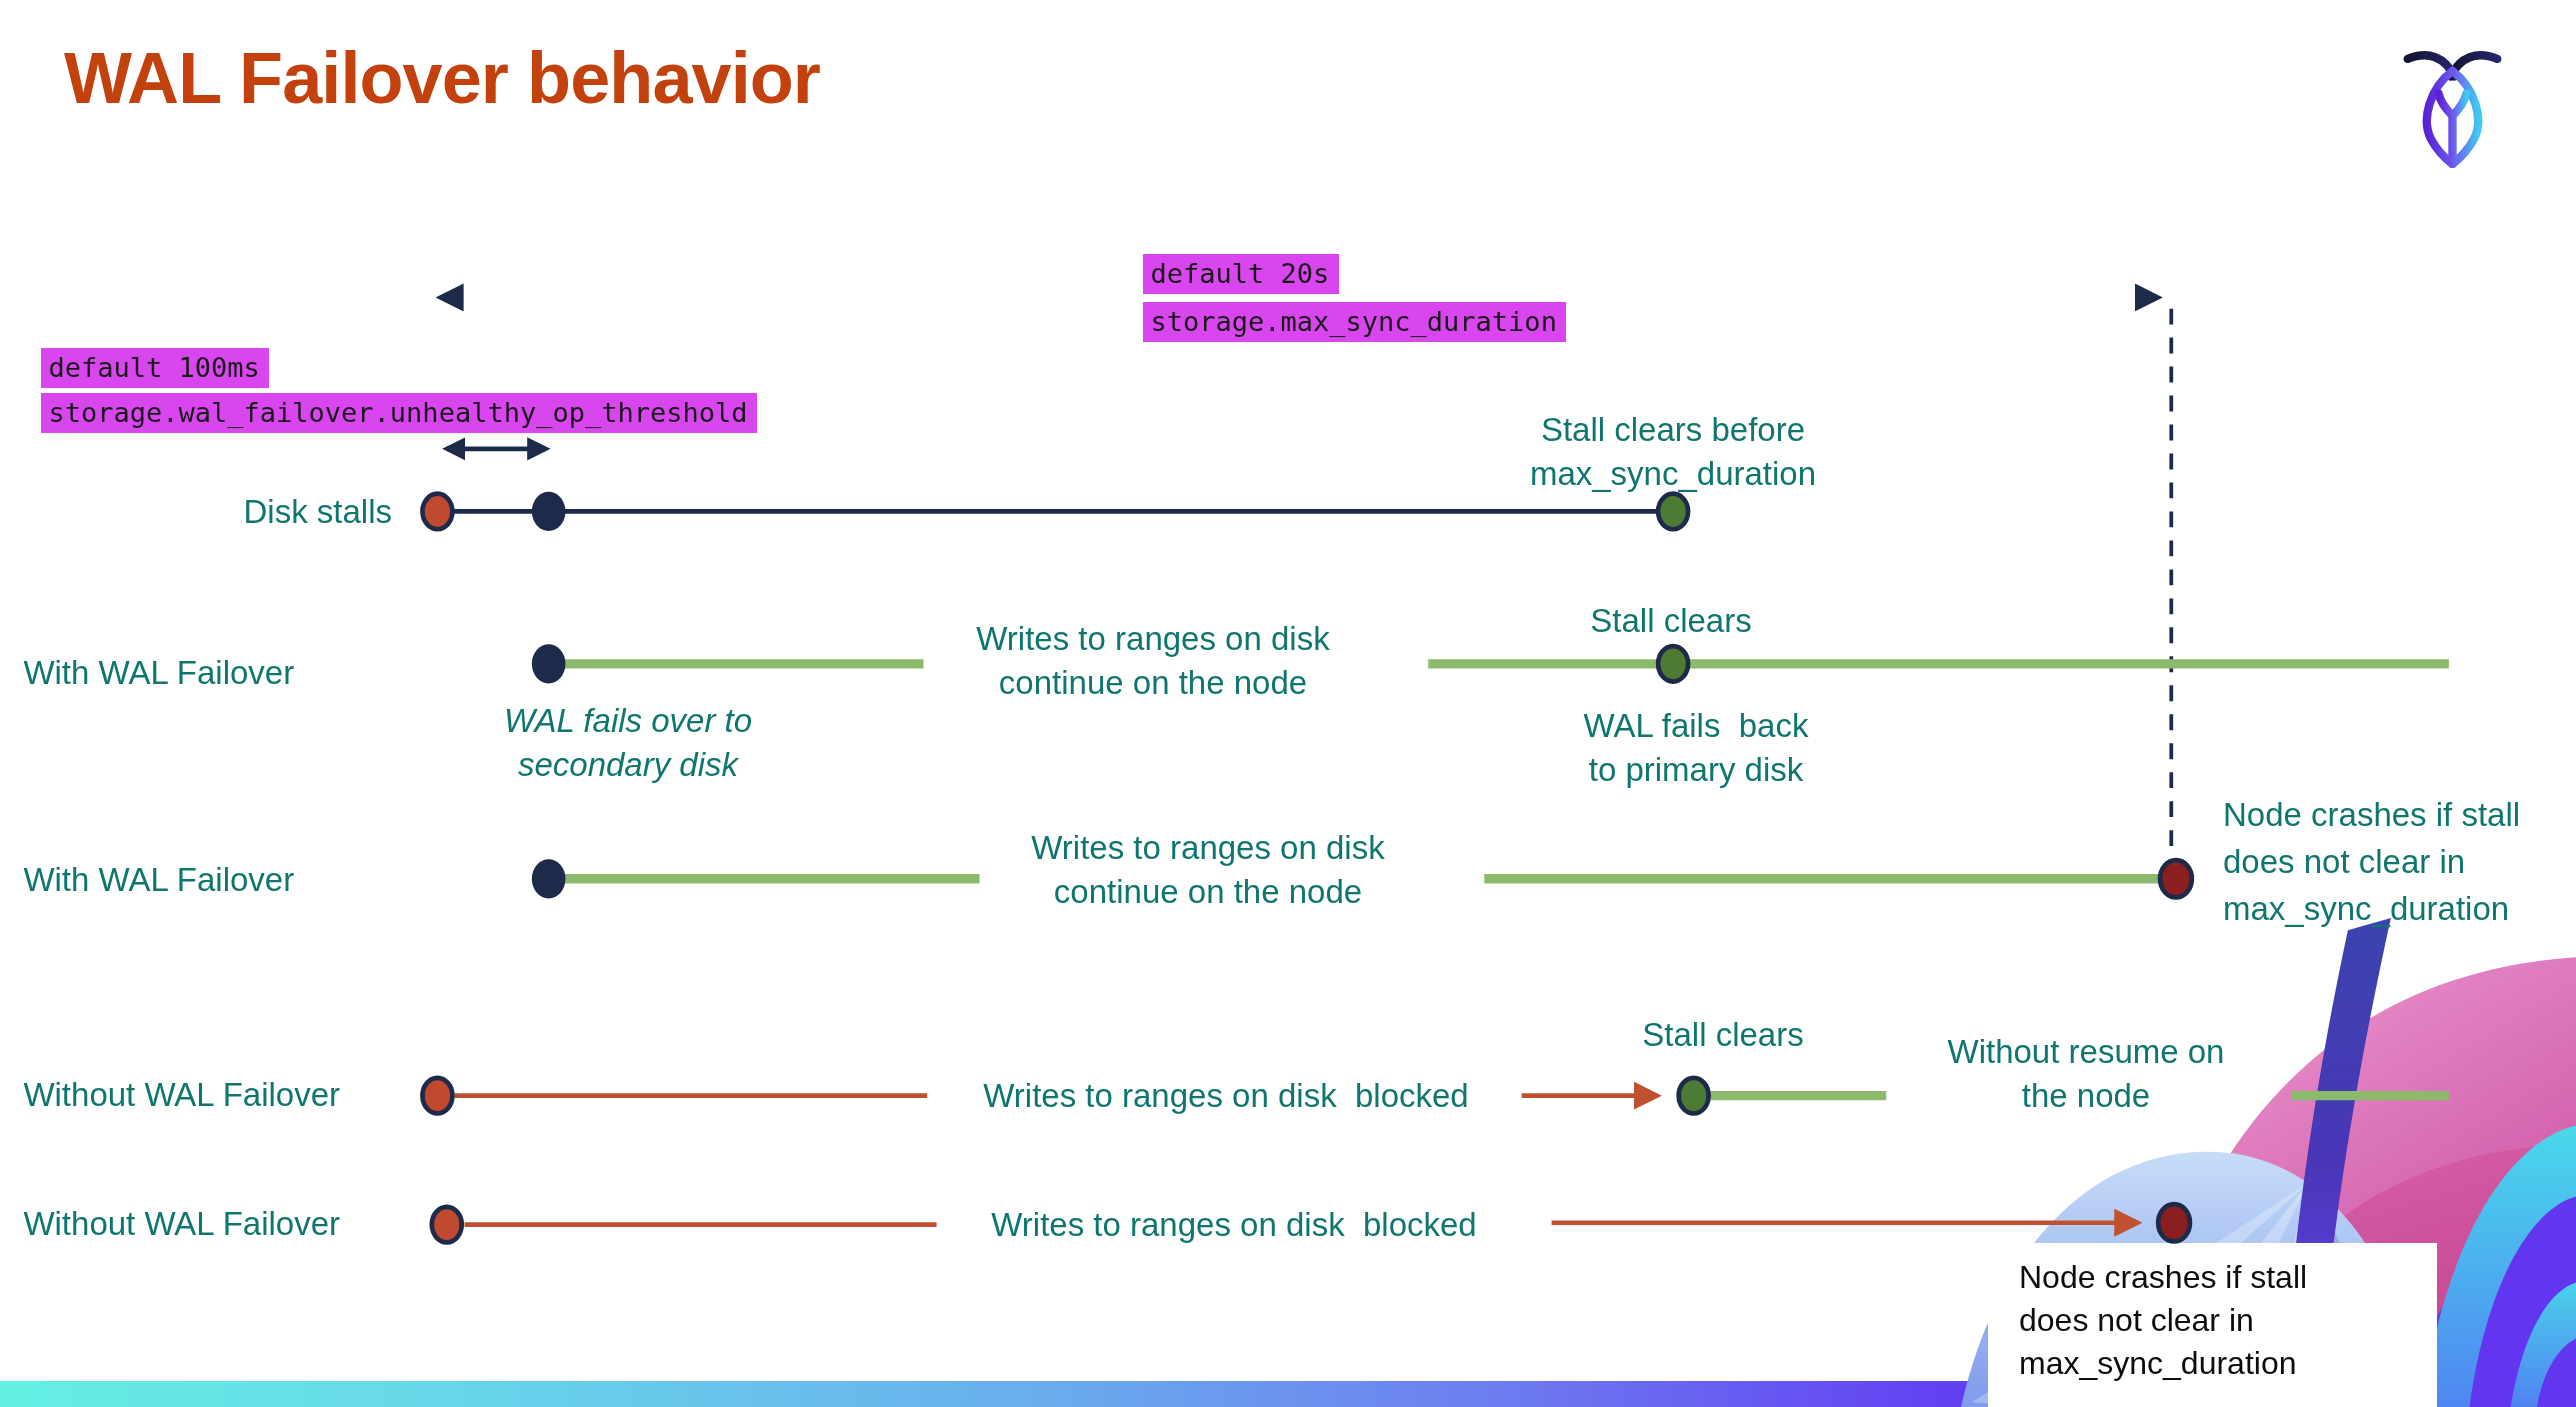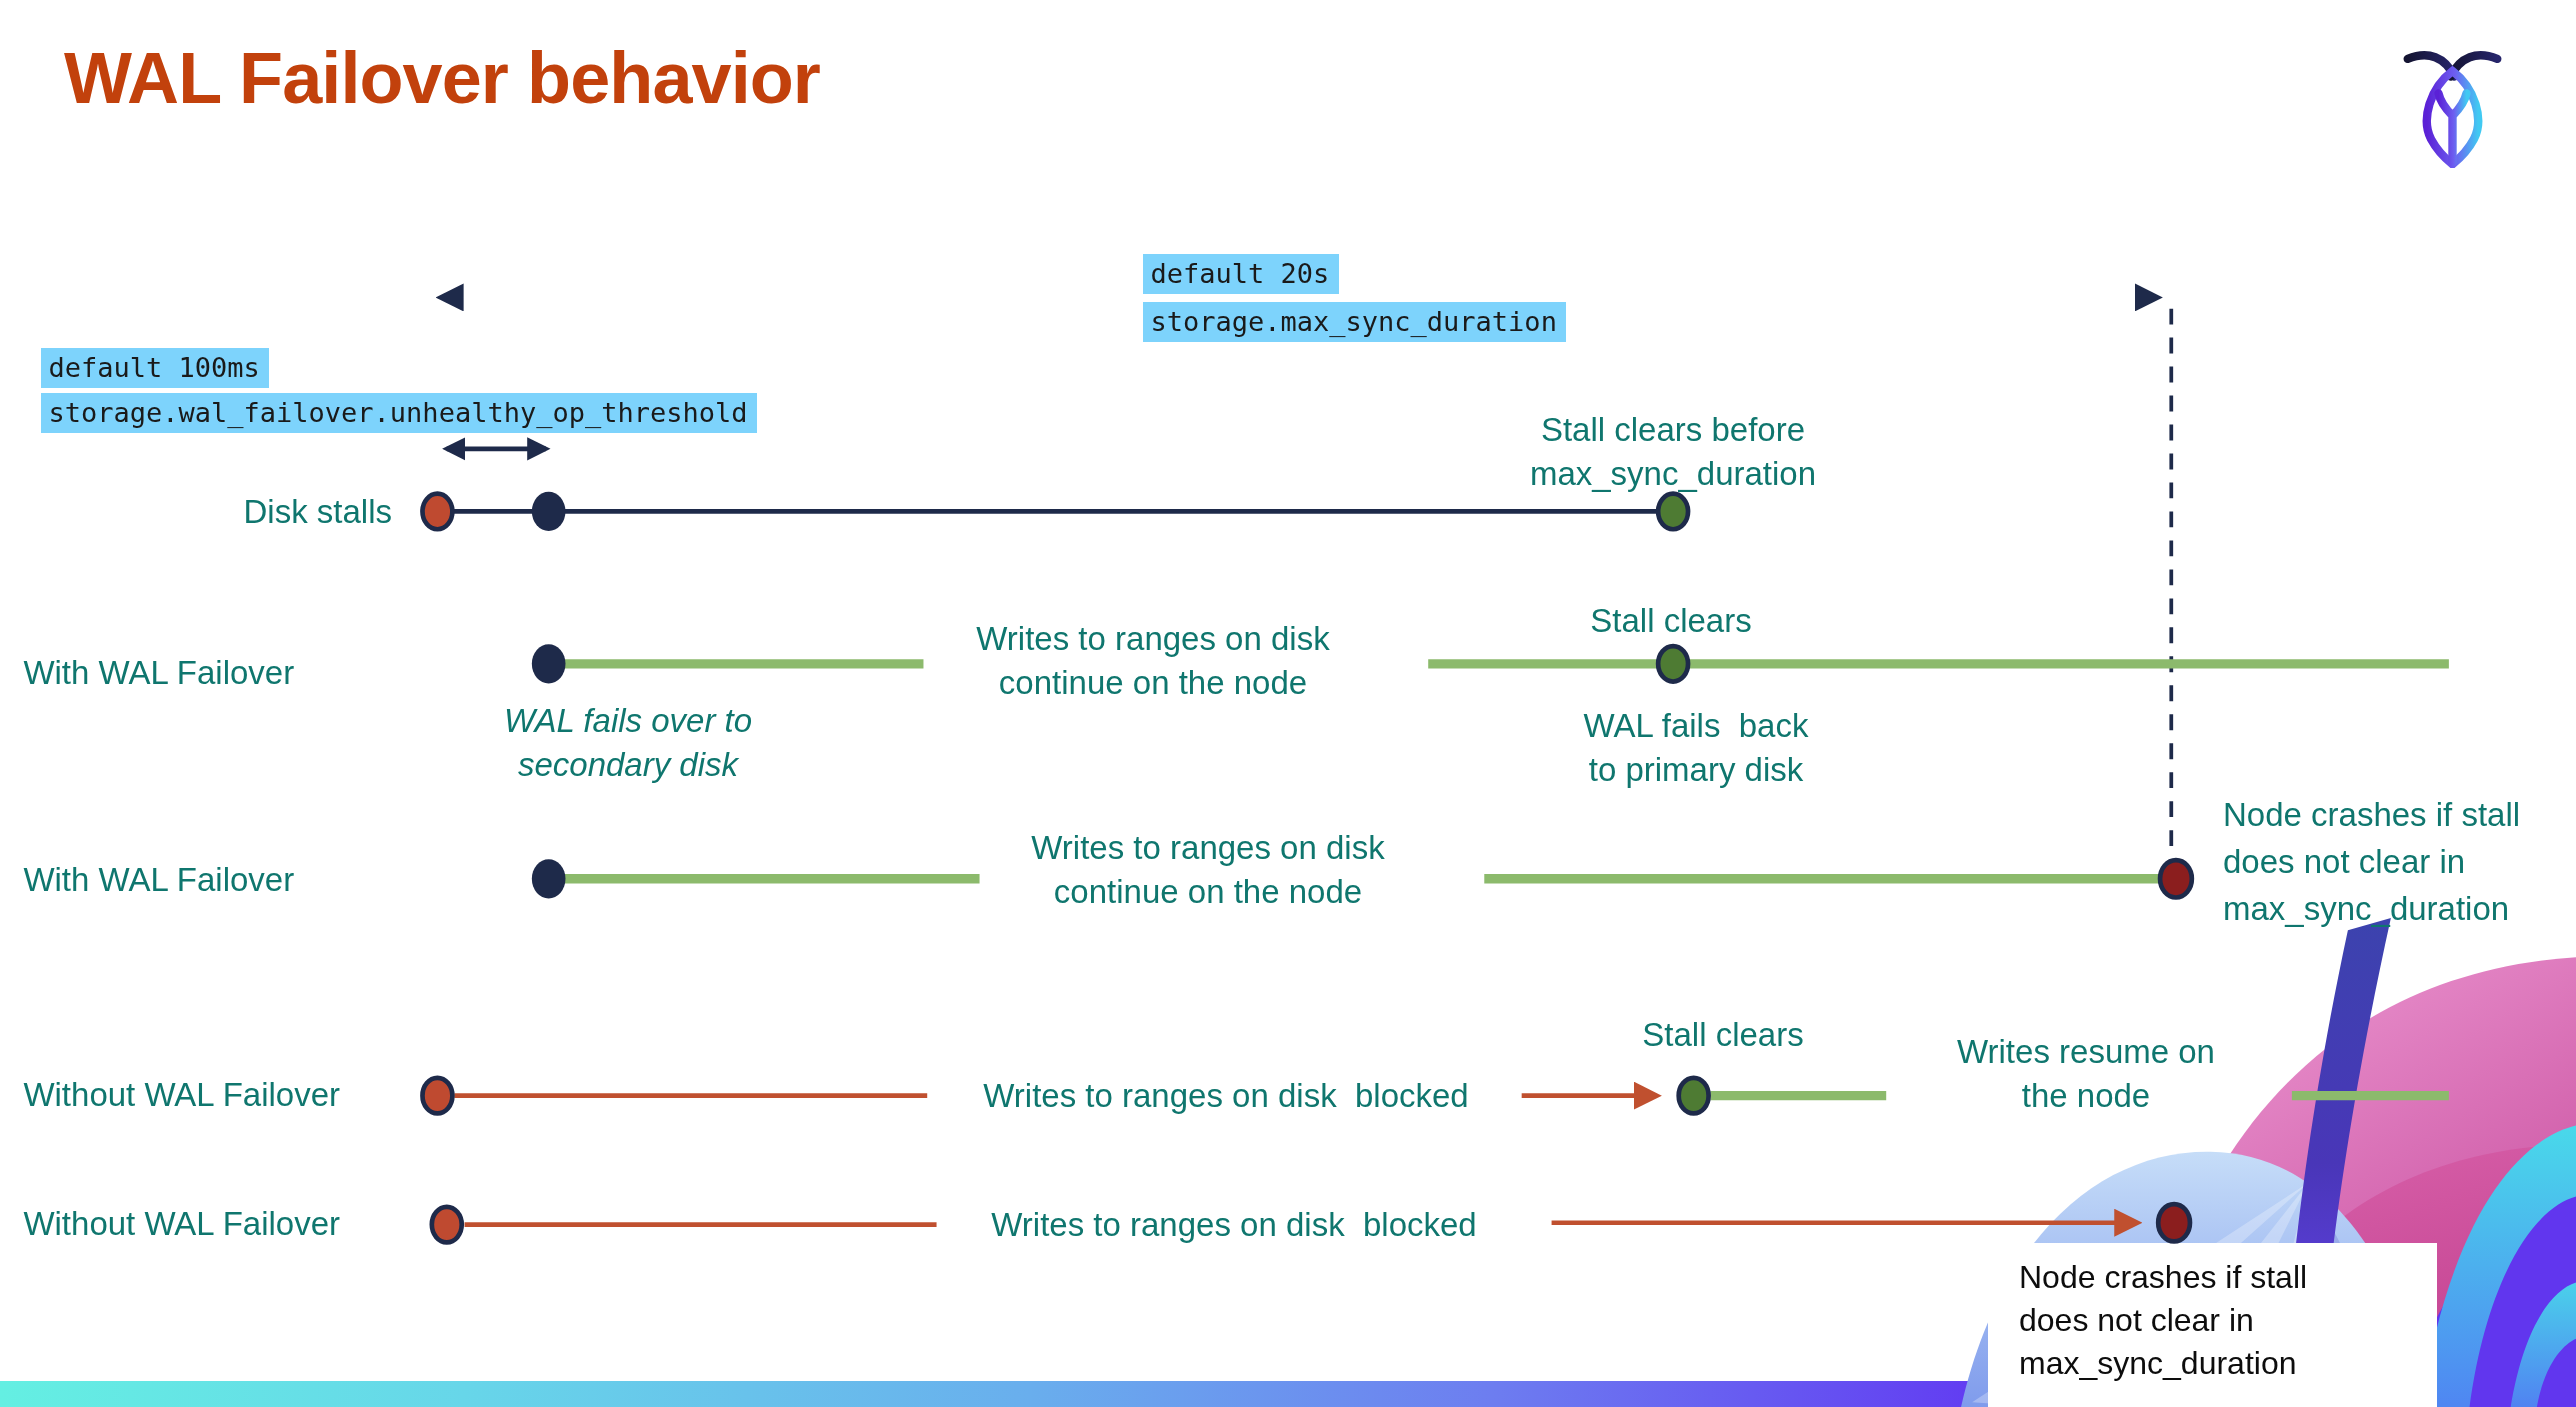--- a/index.html
+++ b/index.html
@@ -6,21 +6,21 @@
   body{width:2576px;height:1408px;position:relative;overflow:hidden;
        font-family:"Liberation Sans","DejaVu Sans",sans-serif;color:#0d0d0d;}
   h1.title{position:absolute;left:64px;top:37px;margin:0;font-size:72px;font-weight:800;
        letter-spacing:-0.9px;color:#c2410c;z-index:5;}
   .t{position:absolute;font-size:33px;line-height:44px;color:#0f766e;z-index:5;}
   .pre{white-space:pre-wrap;}
   .ctr{text-align:center;transform:translateX(-50%);}
   .rgt{text-align:right;}
   .mono-callout{position:absolute;z-index:5;}
   .mono-callout span{display:table;font-family:"DejaVu Sans Mono","Liberation Mono",monospace;
-       font-size:27px;line-height:32px;color:#1a1a1a;background:#7dd3fc;
+       font-size:27px;line-height:32px;color:#1a1a1a;background:#d946ef;
        padding:3.7px 9.3px 4.7px 7.5px;margin-bottom:4.7px;}
   .overlay{position:absolute;left:0;top:0;z-index:4;pointer-events:none;}
   .brand{position:absolute;left:1916px;top:916px;z-index:2;pointer-events:none;}
   .logo{position:absolute;left:2400px;top:43px;z-index:5;}
   .bar{position:absolute;left:0;top:1381px;width:2576px;height:27px;z-index:1;
        background:linear-gradient(90deg,#64efe2 0%,#67d6e9 18%,#69aeed 40%,#6d7df0 58%,#6138f2 78%,#5b2ef1 100%);}
   .crashbox{position:absolute;left:1988px;top:1243px;width:449px;height:165px;background:#ffffff;z-index:3;}
   .crashbox .inner{position:absolute;left:31px;top:13px;font-size:32px;line-height:43px;}
 </style>
 </head>
@@ -73,21 +73,21 @@
 <div class="t" style="left:23.4px;top:858px;">With WAL Failover</div>
 <div class="t ctr pre" style="left:1208px;top:826px;width:486px;">Writes to ranges on disk
 continue on the node</div>
 <div class="t pre" style="left:2223px;top:791px;width:355px;line-height:47px;">Node crashes if stall
 does not clear in
 max_sync_duration</div>
 
 <div class="t" style="left:23.4px;top:1073px;">Without WAL Failover</div>
 <div class="t ctr pre" style="left:1226px;top:1074px;width:617px;">Writes to ranges on disk  blocked</div>
 <div class="t ctr" style="left:1723px;top:1013px;width:280px;">Stall clears</div>
-<div class="t ctr pre" style="left:2086px;top:1030px;width:374px;">Writes resume on
+<div class="t ctr pre" style="left:2086px;top:1030px;width:374px;">Without resume on
 the node</div>
 
 <div class="t" style="left:23.4px;top:1202px;">Without WAL Failover</div>
 <div class="t ctr pre" style="left:1234px;top:1203px;width:617px;">Writes to ranges on disk  blocked</div>
 
 <div class="bar"></div>
 
 <svg class="brand" width="660" height="492" viewBox="0 0 706 526" aria-hidden="true">
   <defs>
     <linearGradient id="gPink" x1="0" y1="0" x2="0.6" y2="1">

